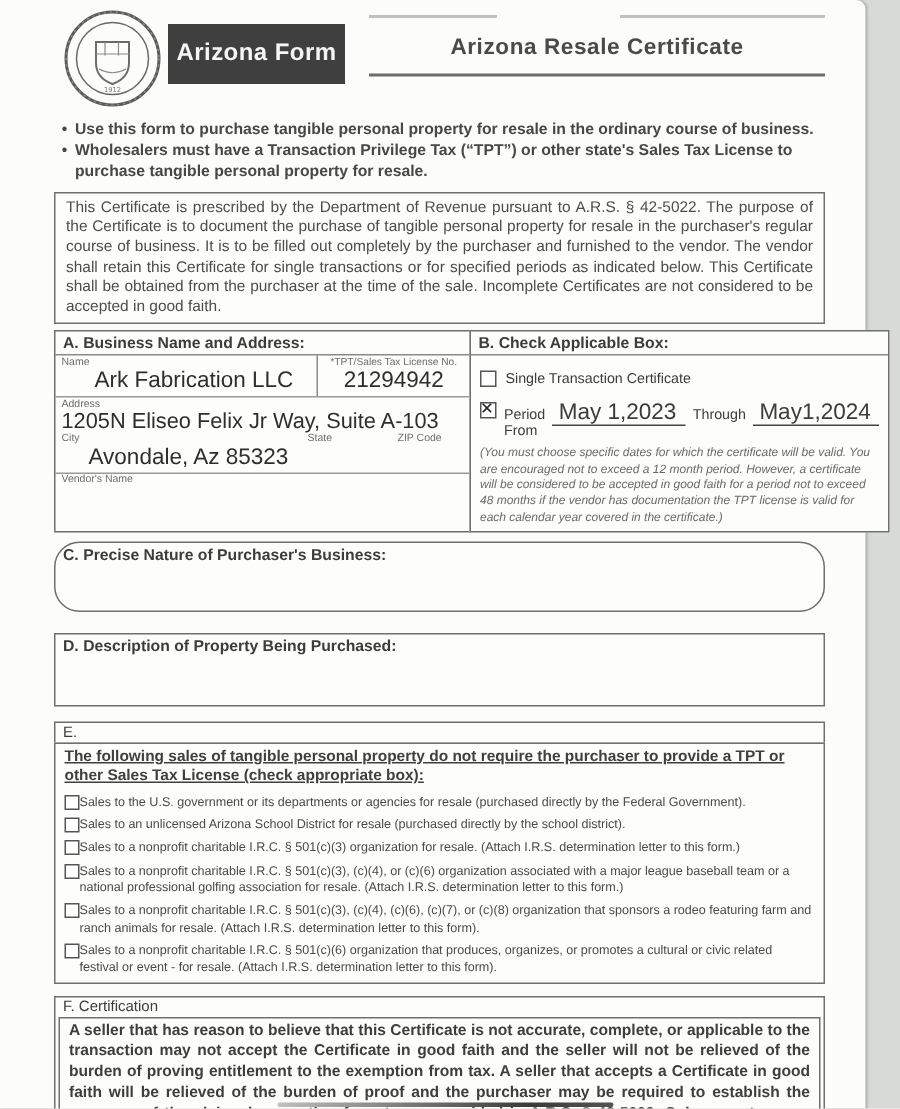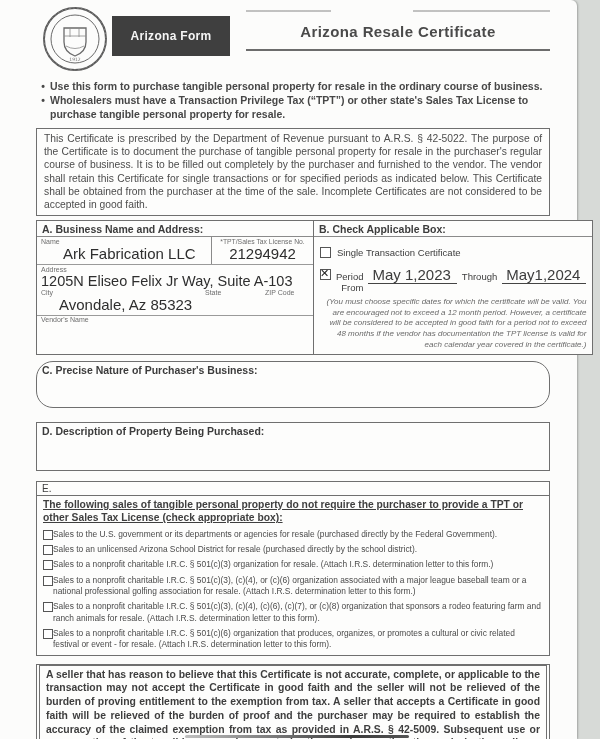--- a/index.html
+++ b/index.html
@@ -17,21 +17,21 @@
   .content{position:absolute;left:36px;top:0;width:514px;}
 
   
   .hdr{position:relative;height:78px;}
   .seal{position:absolute;left:6px;top:6px;width:66px;height:66px;}
   .formbox{
     position:absolute;left:76px;top:16px;width:118px;height:40px;
     background:#3f3f3f;color:#f5f5f5;text-align:center;
     display:flex;flex-direction:column;justify-content:center;line-height:1.05;
   }
-  .formbox .l1{font-size:12px;font-weight:bold;letter-spacing:.3px;}
+  .formbox .l1{font-size:16px;font-weight:bold;letter-spacing:.3px;}
   .formbox .l2{font-size:20px;font-weight:bold;}
   .titlewrap{position:absolute;left:210px;top:10px;width:304px;}
   .titlewrap .topline{height:2px;background:linear-gradient(90deg,#9a9a9a 0 28%,transparent 28% 55%,#9a9a9a 55% 100%);opacity:.6;}
   .doc-title{font-size:15px;font-weight:bold;text-align:center;color:#4a4a4a;letter-spacing:.4px;padding:11px 0 9px;}
   .titlewrap .botline{height:2px;background:#6c6c6c;}
 
   
   .bullets{margin:2px 0 6px;}
   .bullet{display:flex;font-size:10.5px;font-weight:bold;color:#474747;line-height:1.32;}
   .bullet .dot{width:14px;text-align:center;flex:none;}
@@ -52,21 +52,21 @@
   .a-tpt{width:95px;flex:none;border-left:1px solid #8a8a8a;padding:1px 3px 2px;text-align:center;}
   .a-tpt .tiny{font-size:6.8px;white-space:nowrap;}
   .rule{border-top:1px solid #9a9a9a;}
   .a-addr{padding:1px 4px 0;}
   .a-city{padding:0 4px 2px;position:relative;}
   .a-city-labels{display:flex;}
   .a-city-labels .st{position:absolute;left:168px;}
   .a-city-labels .zip{position:absolute;left:228px;}
   .a-vendor{padding:0 4px;border-top:1px solid #9a9a9a;height:18px;}
 
-  .b-body{padding:4px 6px 3px;text-align:right;}
+  .b-body{padding:4px 6px 3px;}
   .chk{display:inline-block;width:9px;height:9px;border:1.2px solid #555;position:relative;flex:none;background:#fff;}
   .chk.checked::after{content:"✕";position:absolute;left:-1px;top:-3px;font-size:11px;font-weight:bold;color:#222;}
   .b-row1{display:flex;align-items:center;gap:6px;font-size:9.5px;margin:6px 0 8px;}
   .b-row2{display:flex;align-items:baseline;gap:5px;font-size:9.5px;margin-bottom:4px;}
   .uval{font-size:15px;font-weight:500;border-bottom:1px solid #444;padding:0 6px 0 4px;white-space:nowrap;}
   .b-note{font-size:8px;font-style:italic;color:#6a6a6a;line-height:1.35;margin-top:3px;}
 
   .boxC,.boxD{margin-top:5px;}
   .boxC .void{height:30px;} .boxD .void{height:32px;}
   .boxC{margin-top:6px;border-radius:17px;} .boxD{margin-top:14px;}
@@ -208,20 +208,21 @@
         <span class="chk"></span>
         <span>Sales to a nonprofit charitable I.R.C. § 501(c)(3), (c)(4), (c)(6), (c)(7), or (c)(8) organization that sponsors a rodeo featuring farm and ranch animals for resale.  (Attach I.R.S. determination letter to this form).</span>
       </div>
       <div class="e-item">
         <span class="chk"></span>
         <span>Sales to a nonprofit charitable I.R.C. § 501(c)(6) organization that produces, organizes, or promotes a cultural or civic related festival or event - for resale.  (Attach I.R.S. determination letter to this form).</span>
       </div>
     </div>
 
     <div class="box boxF">
+      <div class="f-head">F. Certification</div>
       <div class="f-cert">A seller that has reason to believe that this Certificate is not accurate, complete, or applicable to the transaction may not accept the Certificate in good faith and the seller will not be relieved of the burden of proving entitlement to the exemption from tax.  A seller that accepts a Certificate in good faith will be relieved of the burden of proof and the purchaser may be required to establish the accuracy of the claimed exemption from tax as provided in A.R.S. § 42-5009.  Subsequent use or consumption of the tangible personal property by the purchaser other than sale in the ordinary course of business will subject the purchaser to the Arizona use tax.  Willful misuse of this Certificate will subject the purchaser to criminal penalties of a felony pursuant to A.R.S. § 42-1127(B).</div>
 
     </div>
 
   </div>
 </div>
 
 <div class="scan-bar"></div>
 
 </body></html>

